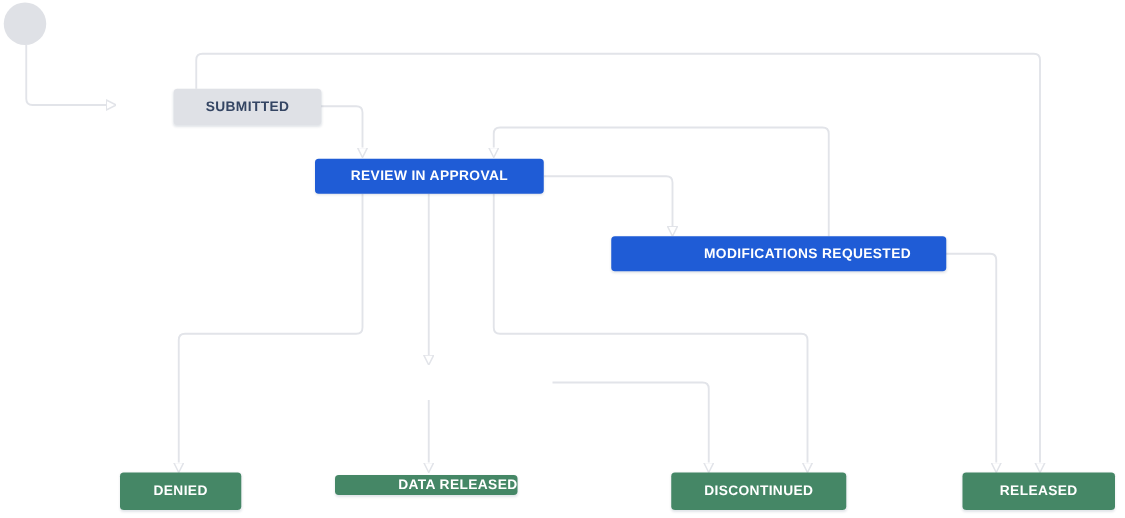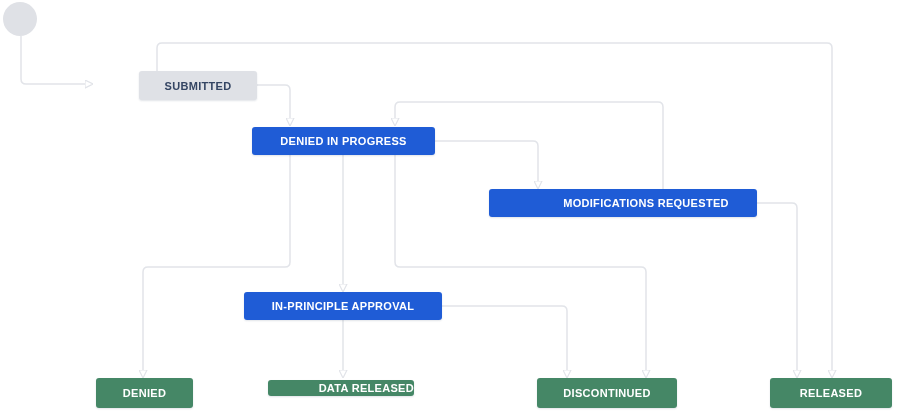--- a/index.html
+++ b/index.html
@@ -80,30 +80,27 @@
     <path d="M 711 203 H 792 Q 797 203 797 208 V 370" marker-end="url(#arrow)"></path>
   </svg>
 
   <div class="start-circle"></div>
 
   <div class="node todo" id="n-submitted">
     <span>SUBMITTED</span>
   </div>
 
   <div class="node inprogress" id="n-review-in-progress">
-    <span>DENIED IN PROGRESS</span>
+    <span>REVIEW IN APPROVAL</span>
   </div>
 
   <div class="node inprogress" id="n-modifications-requested">
     <span>MODIFICATIONS REQUESTED</span>
   </div>
 
-  <div class="node inprogress" id="n-in-principle-approval">
-    <span>IN-PRINCIPLE APPROVAL</span>
-  </div>
 
   <div class="node done" id="n-denied">
     <span>DENIED</span>
   </div>
 
   <div class="node done" id="n-data-released">
     <span>DATA RELEASED</span>
   </div>
 
   <div class="node done" id="n-discontinued">

